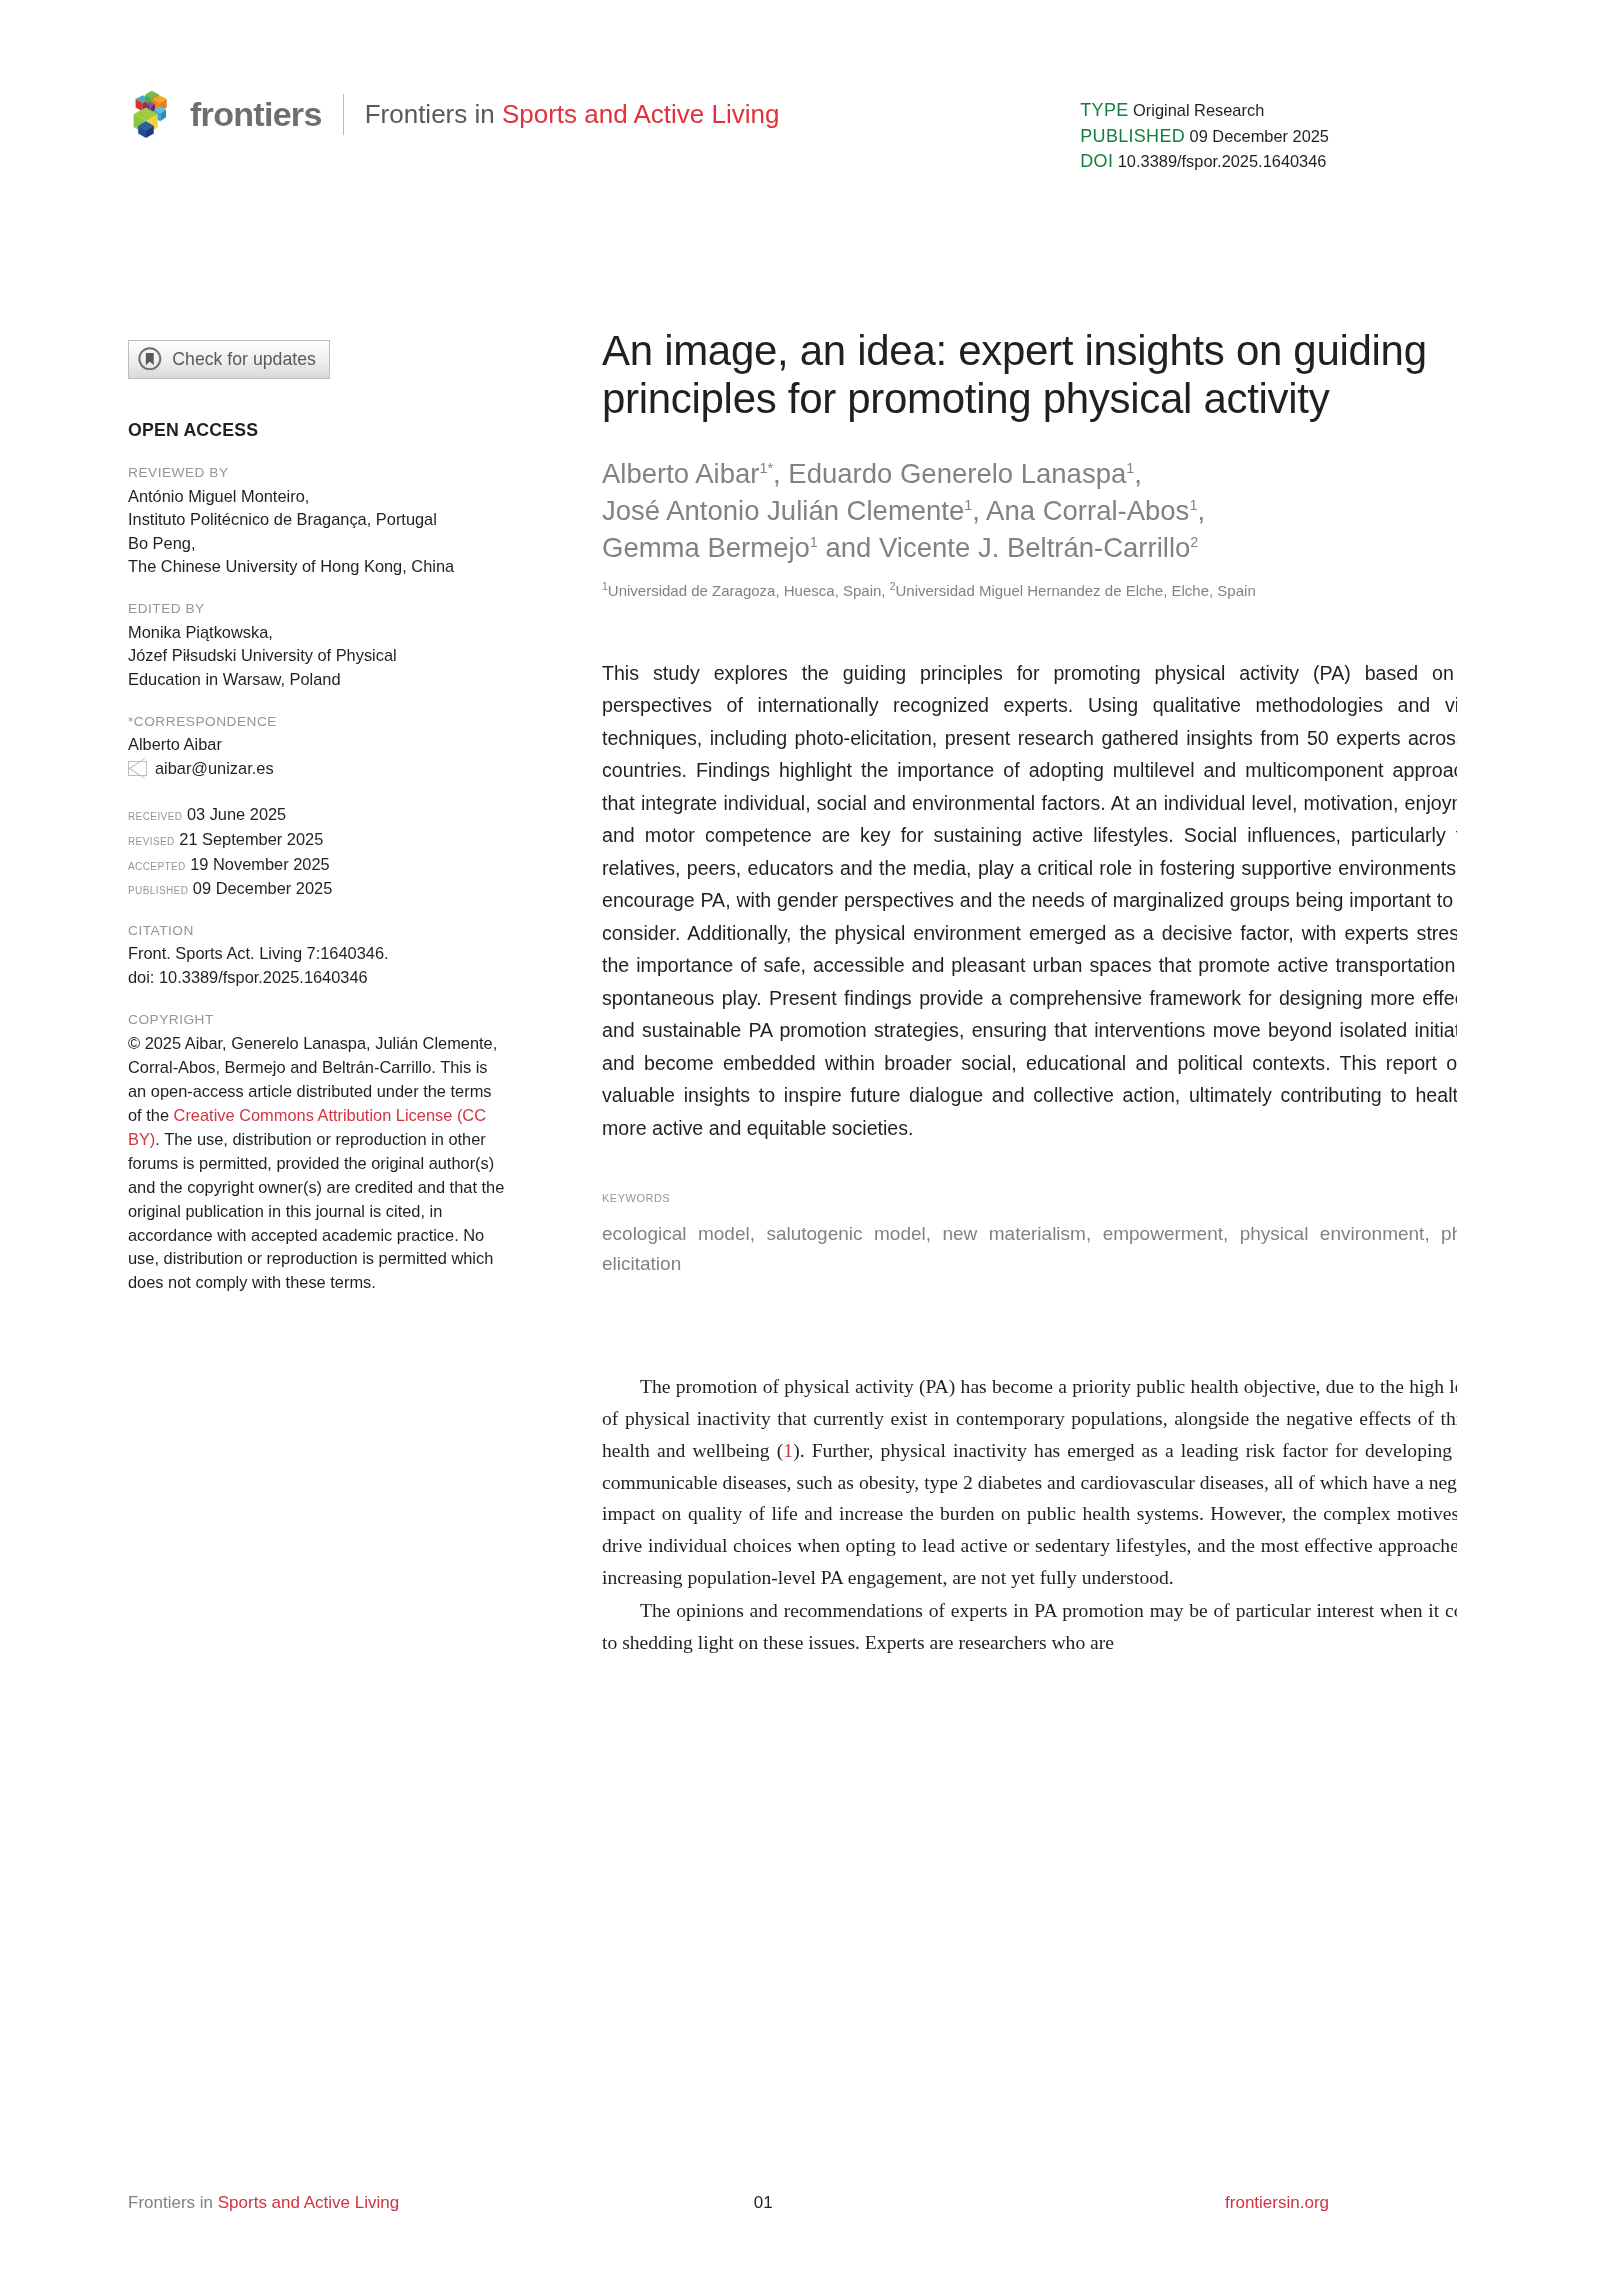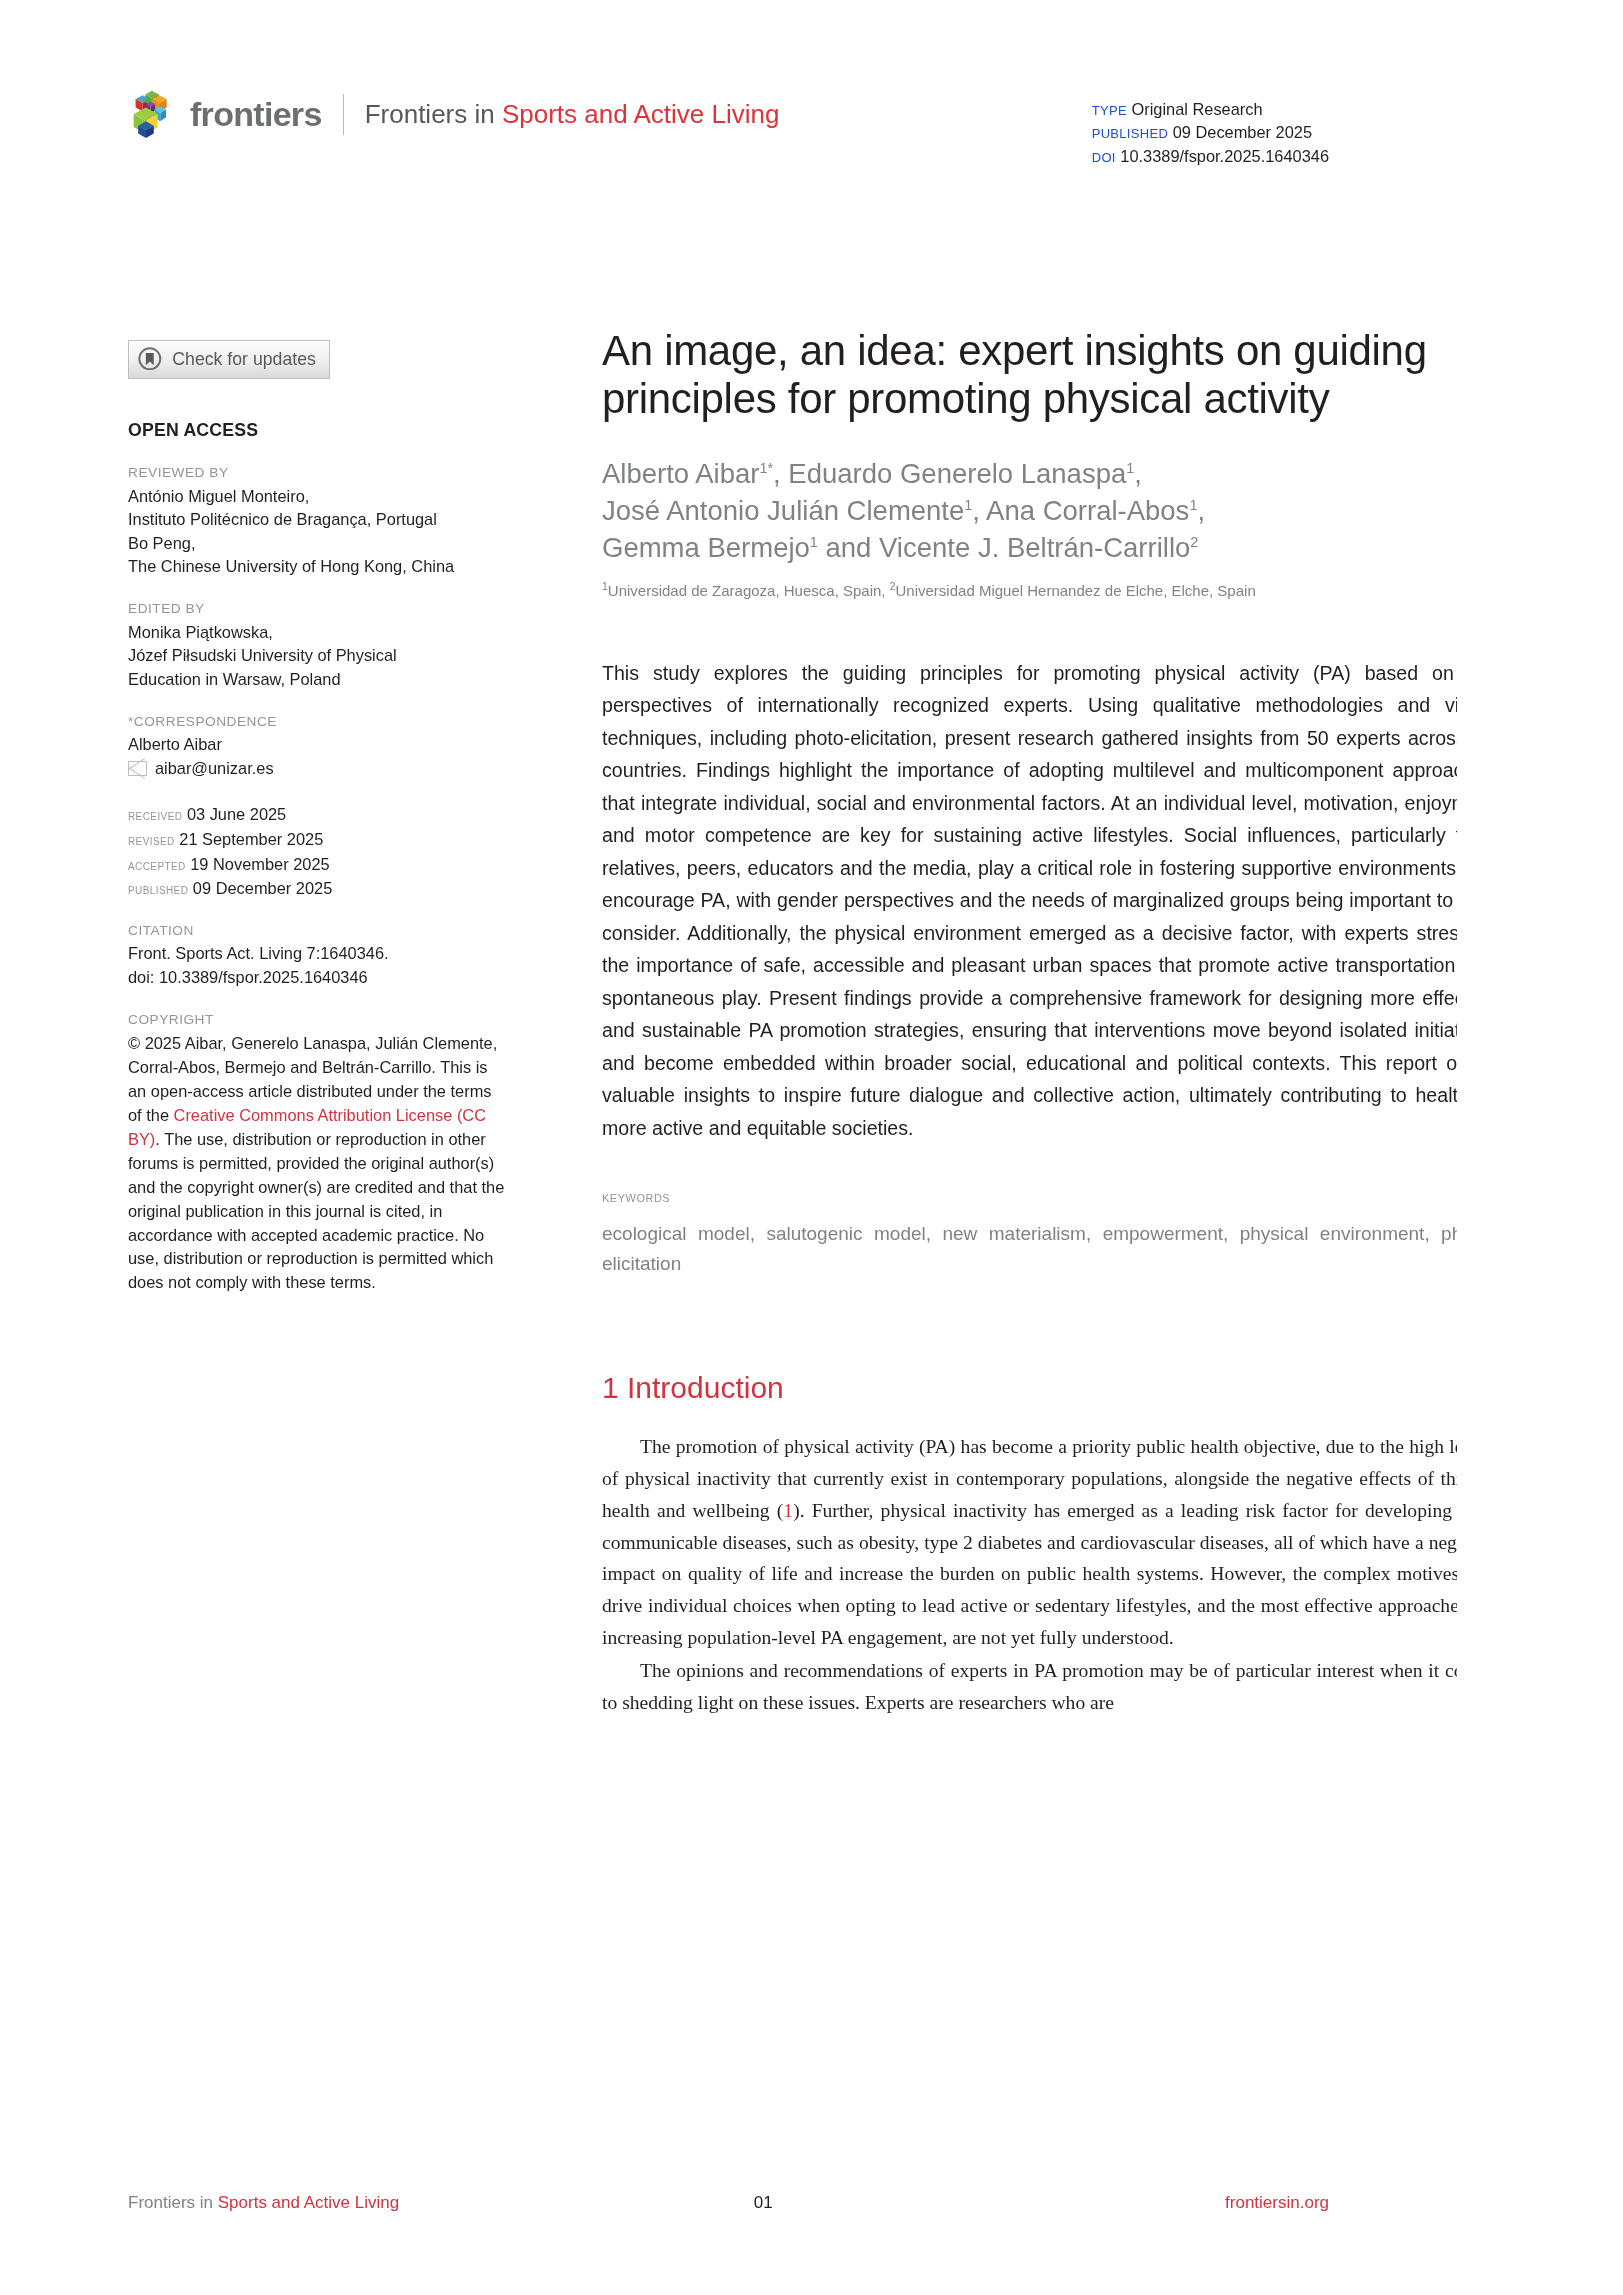--- a/index.html
+++ b/index.html
@@ -56,22 +56,22 @@
 
   .header-meta {
     position: absolute;
     right: 128px;
     top: 98px;
     text-align: left;
     line-height: 1.42;
   }
   .header-meta div { white-space: nowrap; font-size: 16.4px; color: #231f20; }
   .header-meta .lbl {
-    color: #1d4ed8;
-    font-size: 13px;
+    color: #15803d;
+    font-size: 18px;
     letter-spacing: 0.3px;
   }
 
   
   .sidebar {
     position: absolute;
     left: 128px;
     top: 340px;
     width: 380px;
   }
@@ -351,21 +351,20 @@
       <span>Gemma Bermejo</span><sup>1</sup><span> and Vicente J. Beltrán-Carrillo</span><sup>2</sup>
     </div>
 
     <div class="affiliations"><sup>1</sup><span>Universidad de Zaragoza, Huesca, Spain, </span><sup>2</sup><span>Universidad Miguel Hernandez de Elche, Elche, Spain</span></div>
 
     <div class="abstract">This study explores the guiding principles for promoting physical activity (PA) based on the perspectives of internationally recognized experts. Using qualitative methodologies and visual techniques, including photo-elicitation, present research gathered insights from 50 experts across 13 countries. Findings highlight the importance of adopting multilevel and multicomponent approaches that integrate individual, social and environmental factors. At an individual level, motivation, enjoyment and motor competence are key for sustaining active lifestyles. Social influences, particularly from relatives, peers, educators and the media, play a critical role in fostering supportive environments that encourage PA, with gender perspectives and the needs of marginalized groups being important to also consider. Additionally, the physical environment emerged as a decisive factor, with experts stressing the importance of safe, accessible and pleasant urban spaces that promote active transportation and spontaneous play. Present findings provide a comprehensive framework for designing more effective and sustainable PA promotion strategies, ensuring that interventions move beyond isolated initiatives and become embedded within broader social, educational and political contexts. This report offers valuable insights to inspire future dialogue and collective action, ultimately contributing to healthier, more active and equitable societies.</div>
 
     <div class="kw-label">KEYWORDS</div>
     <div class="keywords">ecological model, salutogenic model, new materialism, empowerment, physical environment, photo-elicitation</div>
 
-    <h2 class="section-heading">1 Introduction</h2>
 
     <p class="body-text"><span>The promotion of physical activity (PA) has become a priority public health objective, due to the high levels of physical inactivity that currently exist in contemporary populations, alongside the negative effects of this on health and wellbeing (</span><span class="ref">1</span><span>). Further, physical inactivity has emerged as a leading risk factor for developing non-communicable diseases, such as obesity, type 2 diabetes and cardiovascular diseases, all of which have a negative impact on quality of life and increase the burden on public health systems. However, the complex motives that drive individual choices when opting to lead active or sedentary lifestyles, and the most effective approaches for increasing population-level PA engagement, are not yet fully understood.</span></p>
 
     <p class="body-text">The opinions and recommendations of experts in PA promotion may be of particular interest when it comes to shedding light on these issues. Experts are researchers who are</p>
   </div>
 
   <div class="footer">
     <div class="footer-left"><span>Frontiers in </span><span class="accent">Sports and Active Living</span></div>
     <div class="footer-center">01</div>
     <div class="footer-right">frontiersin.org</div>

